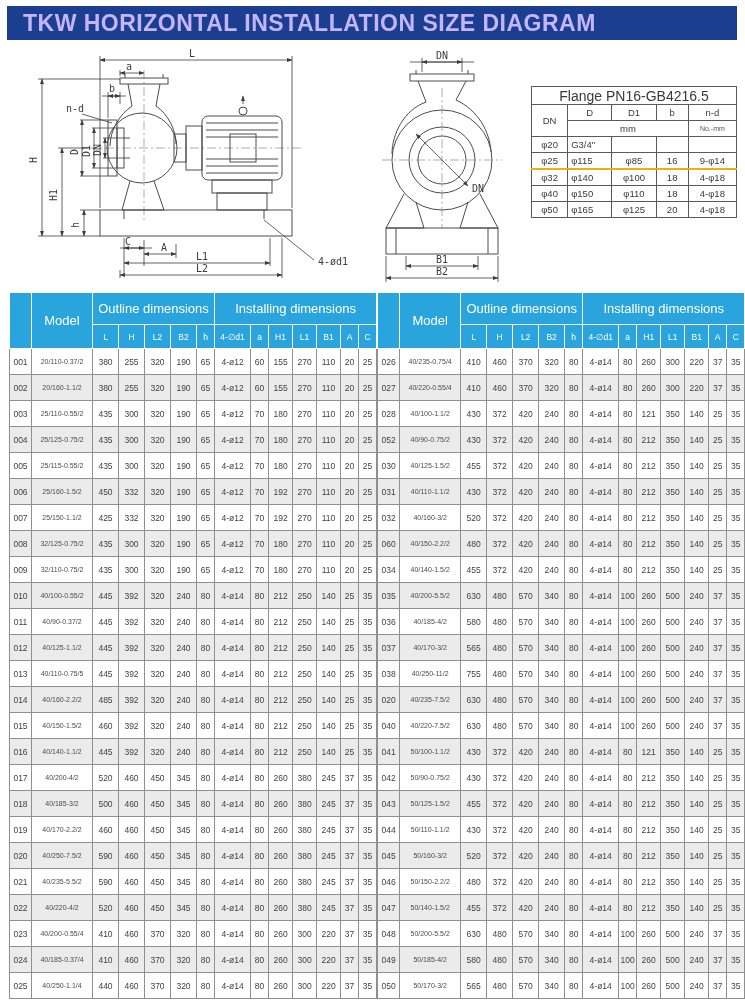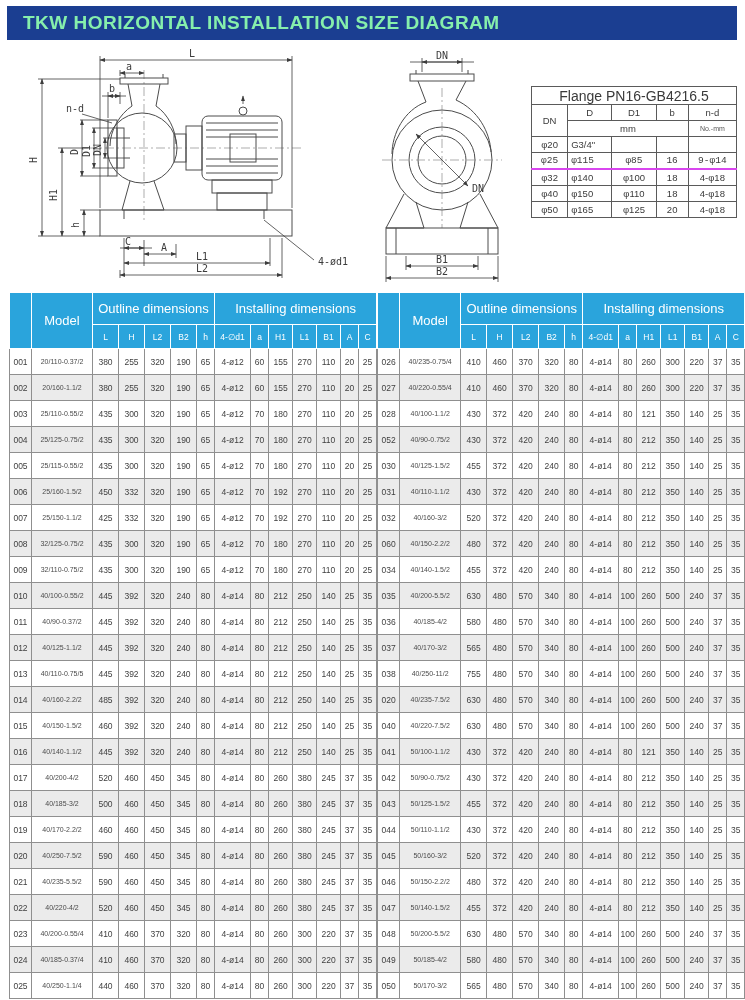--- a/index.html
+++ b/index.html
@@ -2,38 +2,38 @@
 <html><head>
 <meta charset="utf-8">
 <style>
   html,body{margin:0;padding:0;background:#ffffff;width:745px;height:1000px;overflow:hidden;
     font-family:"Liberation Sans",sans-serif;-webkit-font-smoothing:antialiased;}
   .page{width:745px;height:1000px;position:relative;background:#fff;}
 
   
   .titlebar{position:absolute;left:7px;top:6px;width:730px;height:34px;background:#1b3e91;
     display:flex;align-items:center;}
-  .titlebar span{color:#86efac;font-size:19px;font-weight:bold;letter-spacing:.5px;padding-left:16px;}
+  .titlebar span{color:#c4b5fd;font-size:23px;font-weight:bold;letter-spacing:.5px;padding-left:16px;}
 
   
   .drawzone{position:absolute;left:0;top:44px;width:745px;height:244px;}
   .svg-left{position:absolute;left:24px;top:4px;}
   .svg-right{position:absolute;left:352px;top:4px;}
   svg text{font-family:"DejaVu Sans Mono","Liberation Mono",monospace;font-size:10px;fill:#3c3c3c;}
   .dw{stroke:#4c4c4c;stroke-width:1;fill:none;}
   .dim{stroke:#3c3c3c;stroke-width:.8;fill:none;}
   .cl{stroke:#8a8a8a;stroke-width:.7;stroke-dasharray:9 3 2 3;fill:none;}
 
   
   .flange{position:absolute;left:531px;top:42px;width:206px;border-collapse:collapse;
     font-size:9.5px;color:#3a3a3a;table-layout:fixed;}
   .flange td,.flange th{border:1px solid #5a5a5a;text-align:center;padding:0;height:15px;
     font-weight:normal;overflow:hidden;white-space:nowrap;}
   .flange .ttl{height:17px;font-size:14px;}
-  .flange .thick{border-bottom:2px solid #d946ef;font-family:Liberation Mono, monospace;}
+  .flange .thick{border-bottom:2px solid #eab308;}
   .flange .small{font-size:7px;color:#555;}
   .flange .left{text-align:left;padding-left:3px;}
 
   
   .table-wrap{position:absolute;left:9px;top:292px;width:728px;display:flex;}
   table.half{border-collapse:collapse;table-layout:fixed;width:364px;font-size:8.5px;color:#3f3f3f;}
   table.half th{background:#2aa4dc;color:#ffffff;font-weight:normal;border:1px solid rgba(255,255,255,.55);
     overflow:hidden;white-space:nowrap;}
   table.half tr.h1 th{height:29px;font-size:13px;}
   table.half tr.h2 th{height:21px;font-size:8.5px;}

